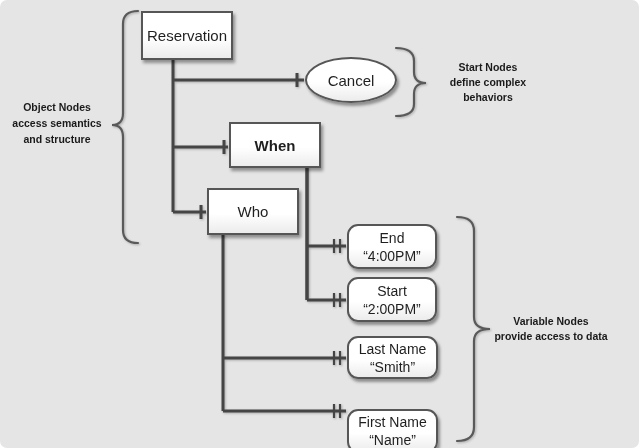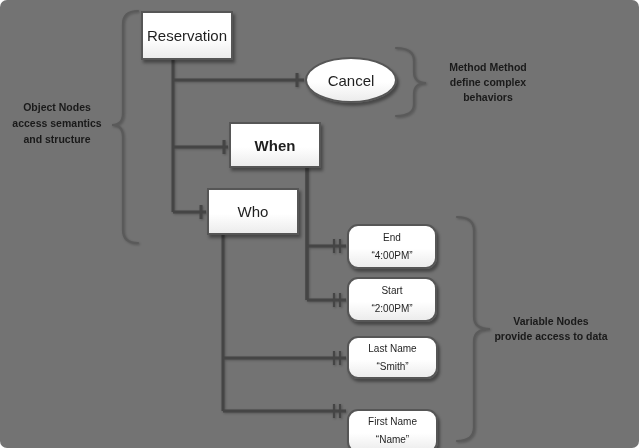--- a/index.html
+++ b/index.html
@@ -5,21 +5,21 @@
   html, body {
     margin: 0;
     padding: 0;
     background: #ffffff;
     font-family: "Liberation Sans", sans-serif;
   }
   #canvas {
     position: relative;
     width: 639px;
     height: 448px;
-    background: #737373;
+    background: #e5e5e5;
     border-radius: 7px;
     overflow: hidden;
   }
   #wires {
     position: absolute;
     left: 0;
     top: 0;
     width: 639px;
     height: 448px;
     filter: drop-shadow(1px 1px 1px rgba(0,0,0,0.25));
@@ -34,21 +34,21 @@
     align-items: center;
     justify-content: center;
     font-size: 15px;
     color: #1f1f1f;
     white-space: nowrap;
   }
   .node.ellipse { border-radius: 50%; }
   .node.rounded {
     border-radius: 11px;
     flex-direction: column;
-    font-size: 10px;
+    font-size: 14px;
     line-height: 18px;
   }
   .annotation {
     position: absolute;
     text-align: center;
     font-size: 10.5px;
     font-weight: 700;
     color: #1a1a1a;
     line-height: 15px;
   }
@@ -130,21 +130,21 @@
     <span>“Name”</span>
   </div>
 
   <div class="annotation" id="annotation-object" style="left:4px; top:99px; width:106px;">
     <div>Object Nodes</div>
     <div>access semantics</div>
     <div>and structure</div>
   </div>
 
   <div class="annotation" style="left:435px; top:60px; width:106px;">
-    <div>Method Method</div>
+    <div>Start Nodes</div>
     <div>define complex</div>
     <div>behaviors</div>
   </div>
 
   <div class="annotation" style="left:487px; top:314px; width:128px;text-align:center;">
     <div>Variable Nodes</div>
     <div>provide access to data</div>
   </div>
 
 </div>

